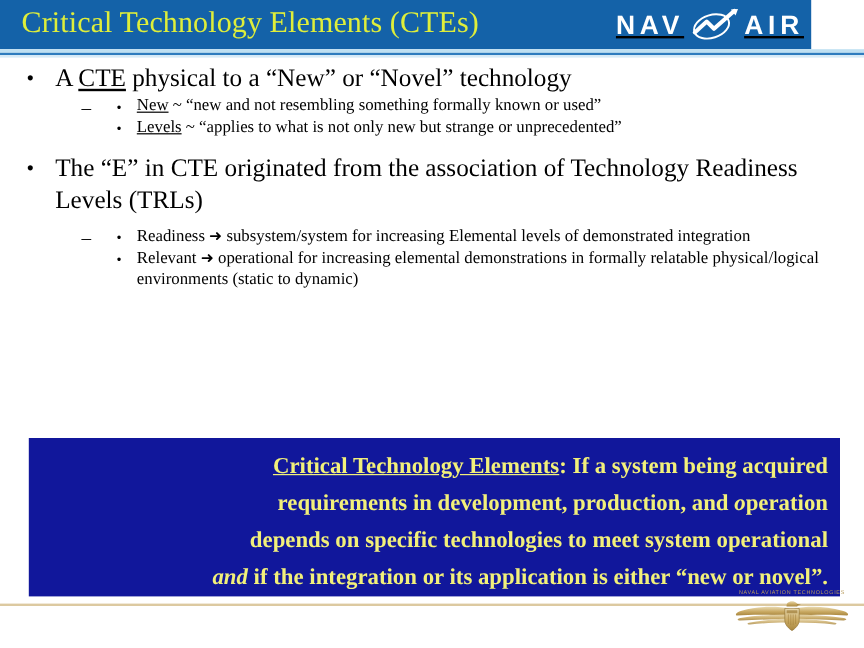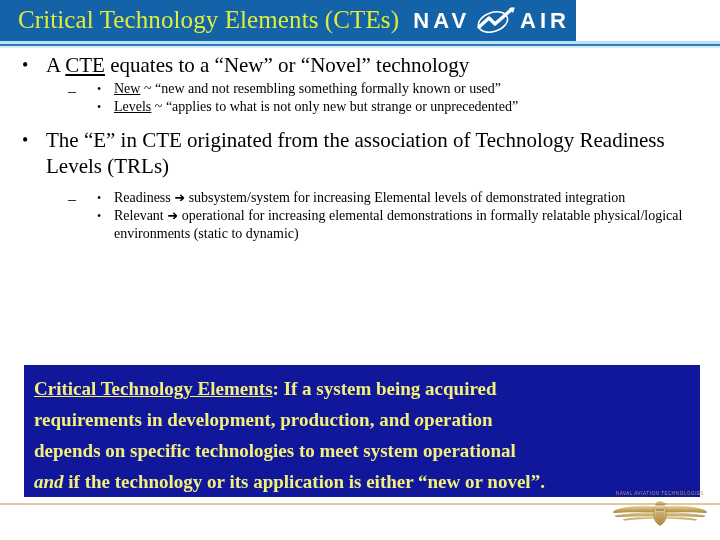--- a/index.html
+++ b/index.html
@@ -12,21 +12,21 @@
     background: #ffffff;
     font-family: "Liberation Serif", "DejaVu Serif", serif;
     overflow: hidden;
     position: relative;
   }
 
   
   .header {
     position: absolute;
     left: 0; top: 0;
-    width: 576px;
+    width: 676px;
     height: 41px;
     background: #1462A8;
     overflow: hidden;
   }
   .header-title {
     position: absolute;
     left: 18px;
     top: 3px;
     font-size: 25px;
     font-weight: normal;
@@ -36,20 +36,21 @@
     line-height: 34px;
   }
   .navair-logo {
     position: absolute;
     right: 6px;
     top: 6px;
     height: 30px;
     display: flex;
     align-items: center;
     gap: 0px;
+    text-decoration: underline;
   }
   .navair-word {
     font-family: "Liberation Sans", sans-serif;
     font-size: 22px;
     font-weight: bold;
     color: #ffffff;
     letter-spacing: 4px;
     line-height: 1;
   }
   .navair-mark {
@@ -141,21 +142,21 @@
   
   .callout {
     position: absolute;
     left: 24px;
     top: 365px;
     width: 676px;
     height: 132px;
     background: #11179B;
     box-sizing: border-box;
     padding: 8px 10px 6px 10px;
-    text-align: left;
+    text-align: right;
   }
   .callout-line {
     color: #F2F07A;
     font-size: 19px;
     font-weight: bold;
     line-height: 31px;
     white-space: nowrap;
   }
   .callout-line .u { text-decoration: underline; }
   .callout-line .it { font-style: italic; }
@@ -207,21 +208,21 @@
   </div>
 </div>
 <div class="header-rule-1"></div>
 <div class="header-rule-2"></div>
 <div class="header-rule-3"></div>
 
 <div class="content">
 
   <div class="lvl1">
     <span class="bullet">•</span>
-    <span>A </span><span class="u">CTE</span><span> equates to a “New” or “Novel” technology</span>
+    <span>A </span><span class="u">CTE</span><span> physical to a “New” or “Novel” technology</span>
   </div>
 
   <div class="lvl2">
     <span class="bullet">–</span>
   </div>
 
   <div class="lvl3">
     <span class="bullet">•</span>
     <span class="u">New</span><span> ~ “new and not resembling something formally known or used”</span>
   </div>
@@ -258,21 +259,21 @@
 
 <div class="callout">
   <div class="callout-line">
     <span class="u">Critical Technology Elements</span><span>:  If a system being acquired</span>
   </div>
   <div class="callout-line">
     <span>requirements in development, production, and </span><span class="it">o</span><span>peration</span>
   </div>
   <div class="callout-line">depends on specific technologies to meet system operational</div>
   <div class="callout-line">
-    <span class="it">and</span><span> if the technology or its application is either “new or novel”.</span>
+    <span class="it">and</span><span> if the integration or its application is either “new or novel”.</span>
   </div>
 </div>
 
 <div class="footer-rule"></div>
 
 <div class="wings-block">
   <div class="wings-caption">NAVAL AVIATION TECHNOLOGIES</div>
   <div class="wings-emblem">
     <svg width="100" height="30" viewBox="0 0 100 30" xmlns="http://www.w3.org/2000/svg">
       <defs>

